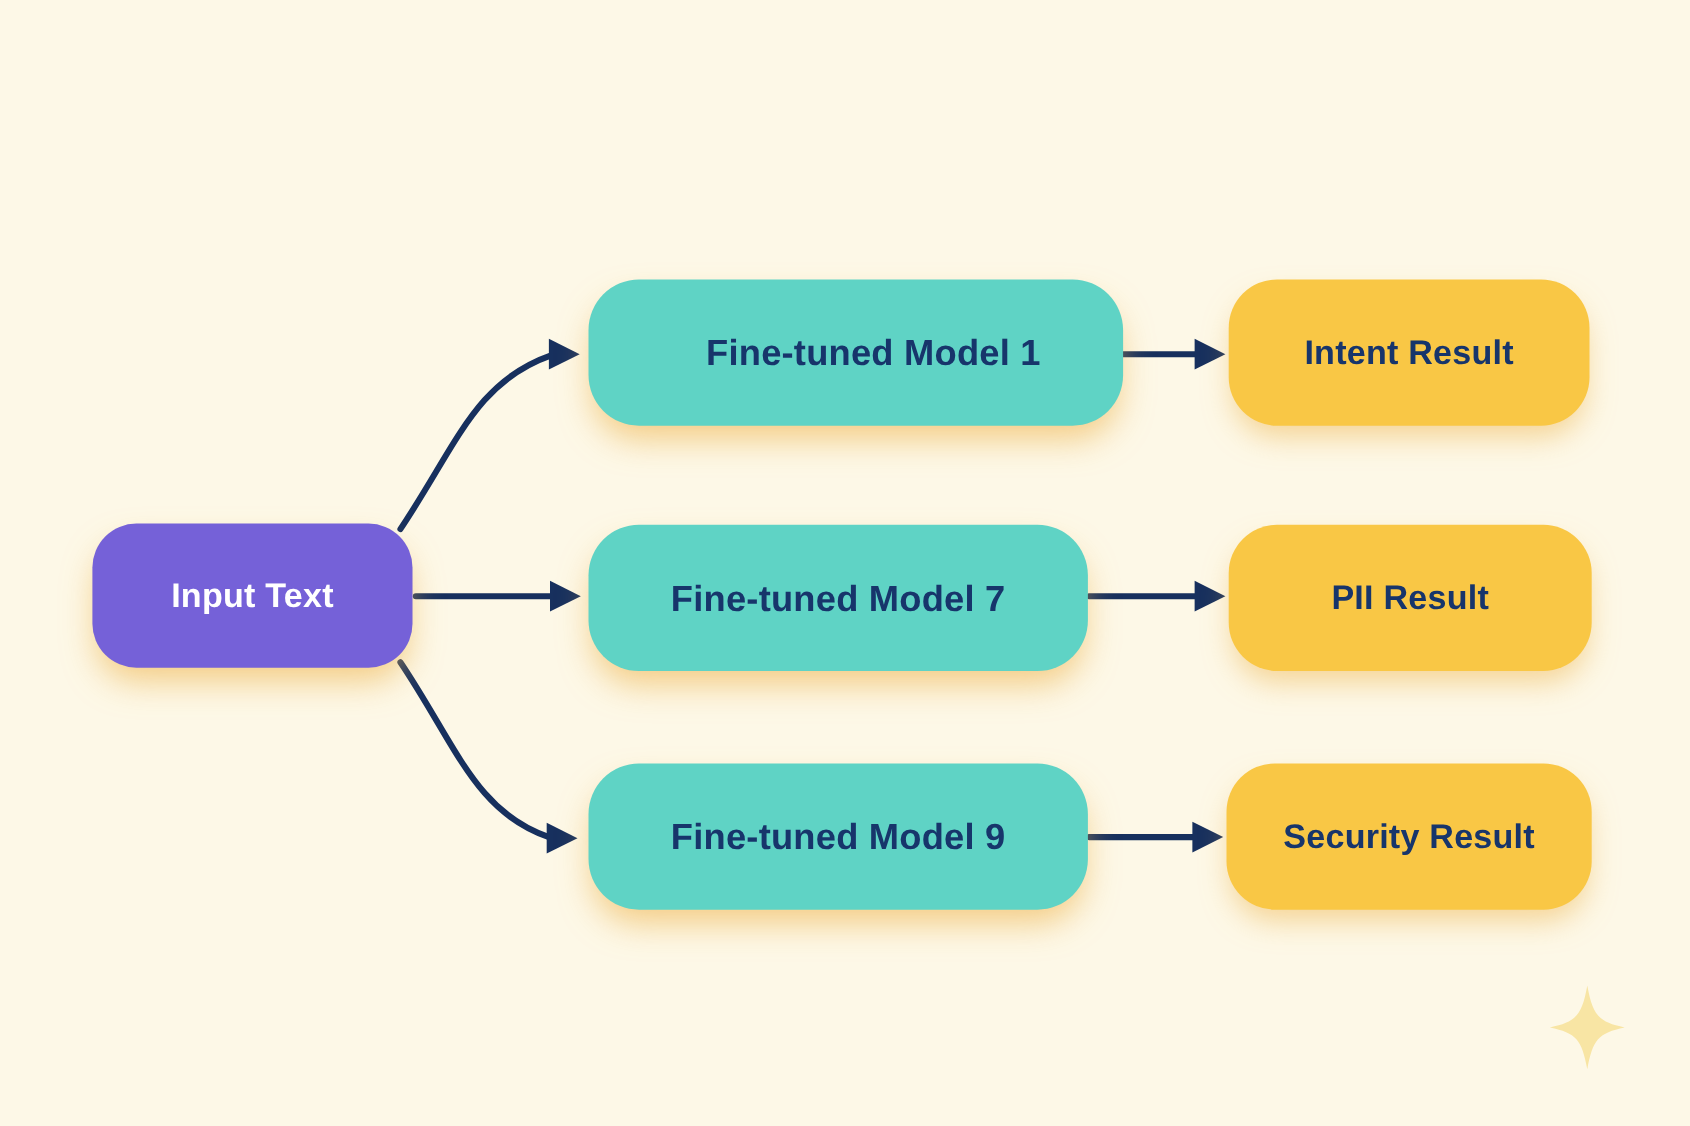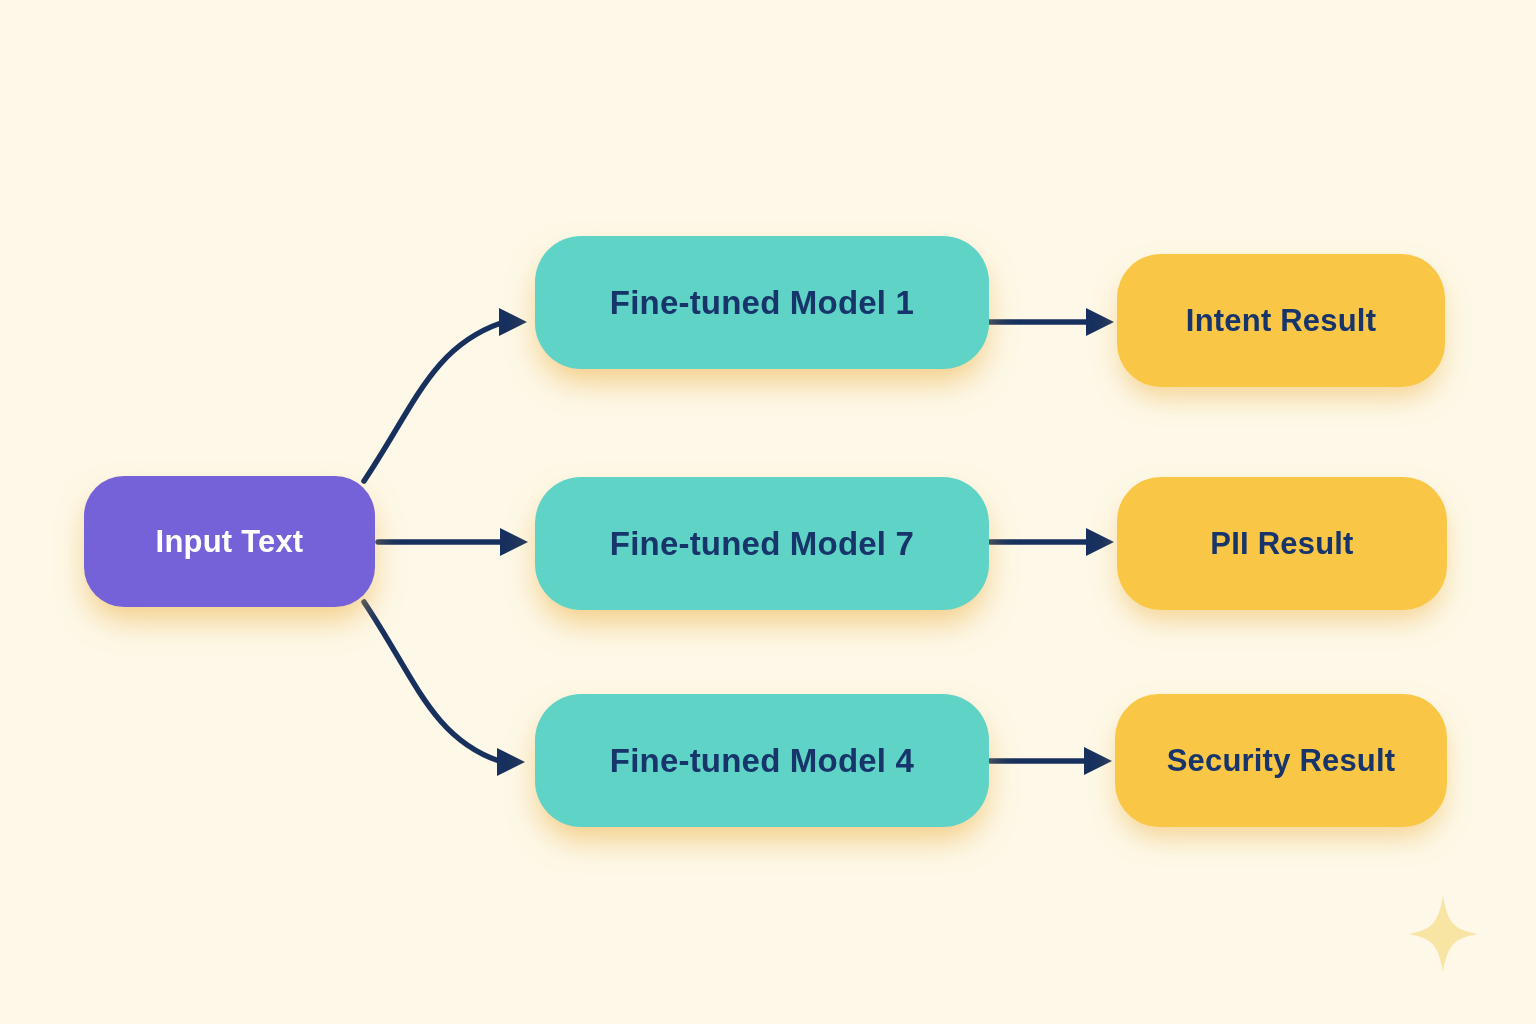--- a/index.html
+++ b/index.html
@@ -50,21 +50,21 @@
     box-shadow: 0 16px 30px -4px rgba(238, 182, 80, 0.65);
   }
   .node-result {
     background: #F9C745;
     height: 133px;
     border-radius: 44px;
     color: #17356B;
     font-size: 31px;
     box-shadow: 0 14px 26px -4px rgba(238, 182, 80, 0.55);
   }
-  .model-1 { top: 236px; }
+  .model-1 { top: 254px; padding-left: 32px; }
   .model-2 { top: 477px; }
   .model-3 { top: 694px; }
   .result-1 { left: 1117px; top: 254px; width: 328px; text-align: center; }
   .result-2 { left: 1117px; top: 477px; width: 330px; }
   .result-3 { left: 1115px; top: 694px; width: 332px; }
   svg.arrows, svg.sparkle {
     position: absolute;
     left: 0;
     top: 0;
     pointer-events: none;
@@ -100,21 +100,21 @@
     <span>Input Text</span>
   </div>
 
   <div class="node node-model model-1">
     <span>Fine-tuned Model 1</span>
   </div>
   <div class="node node-model model-2">
     <span>Fine-tuned Model 7</span>
   </div>
   <div class="node node-model model-3">
-    <span>Fine-tuned Model 4</span>
+    <span>Fine-tuned Model 9</span>
   </div>
 
   <div class="node node-result result-1">
     <span>Intent Result</span>
   </div>
   <div class="node node-result result-3">
     <span>Security Result</span>
   </div>
   <div class="node node-result result-2">
     <span>PII Result</span>

